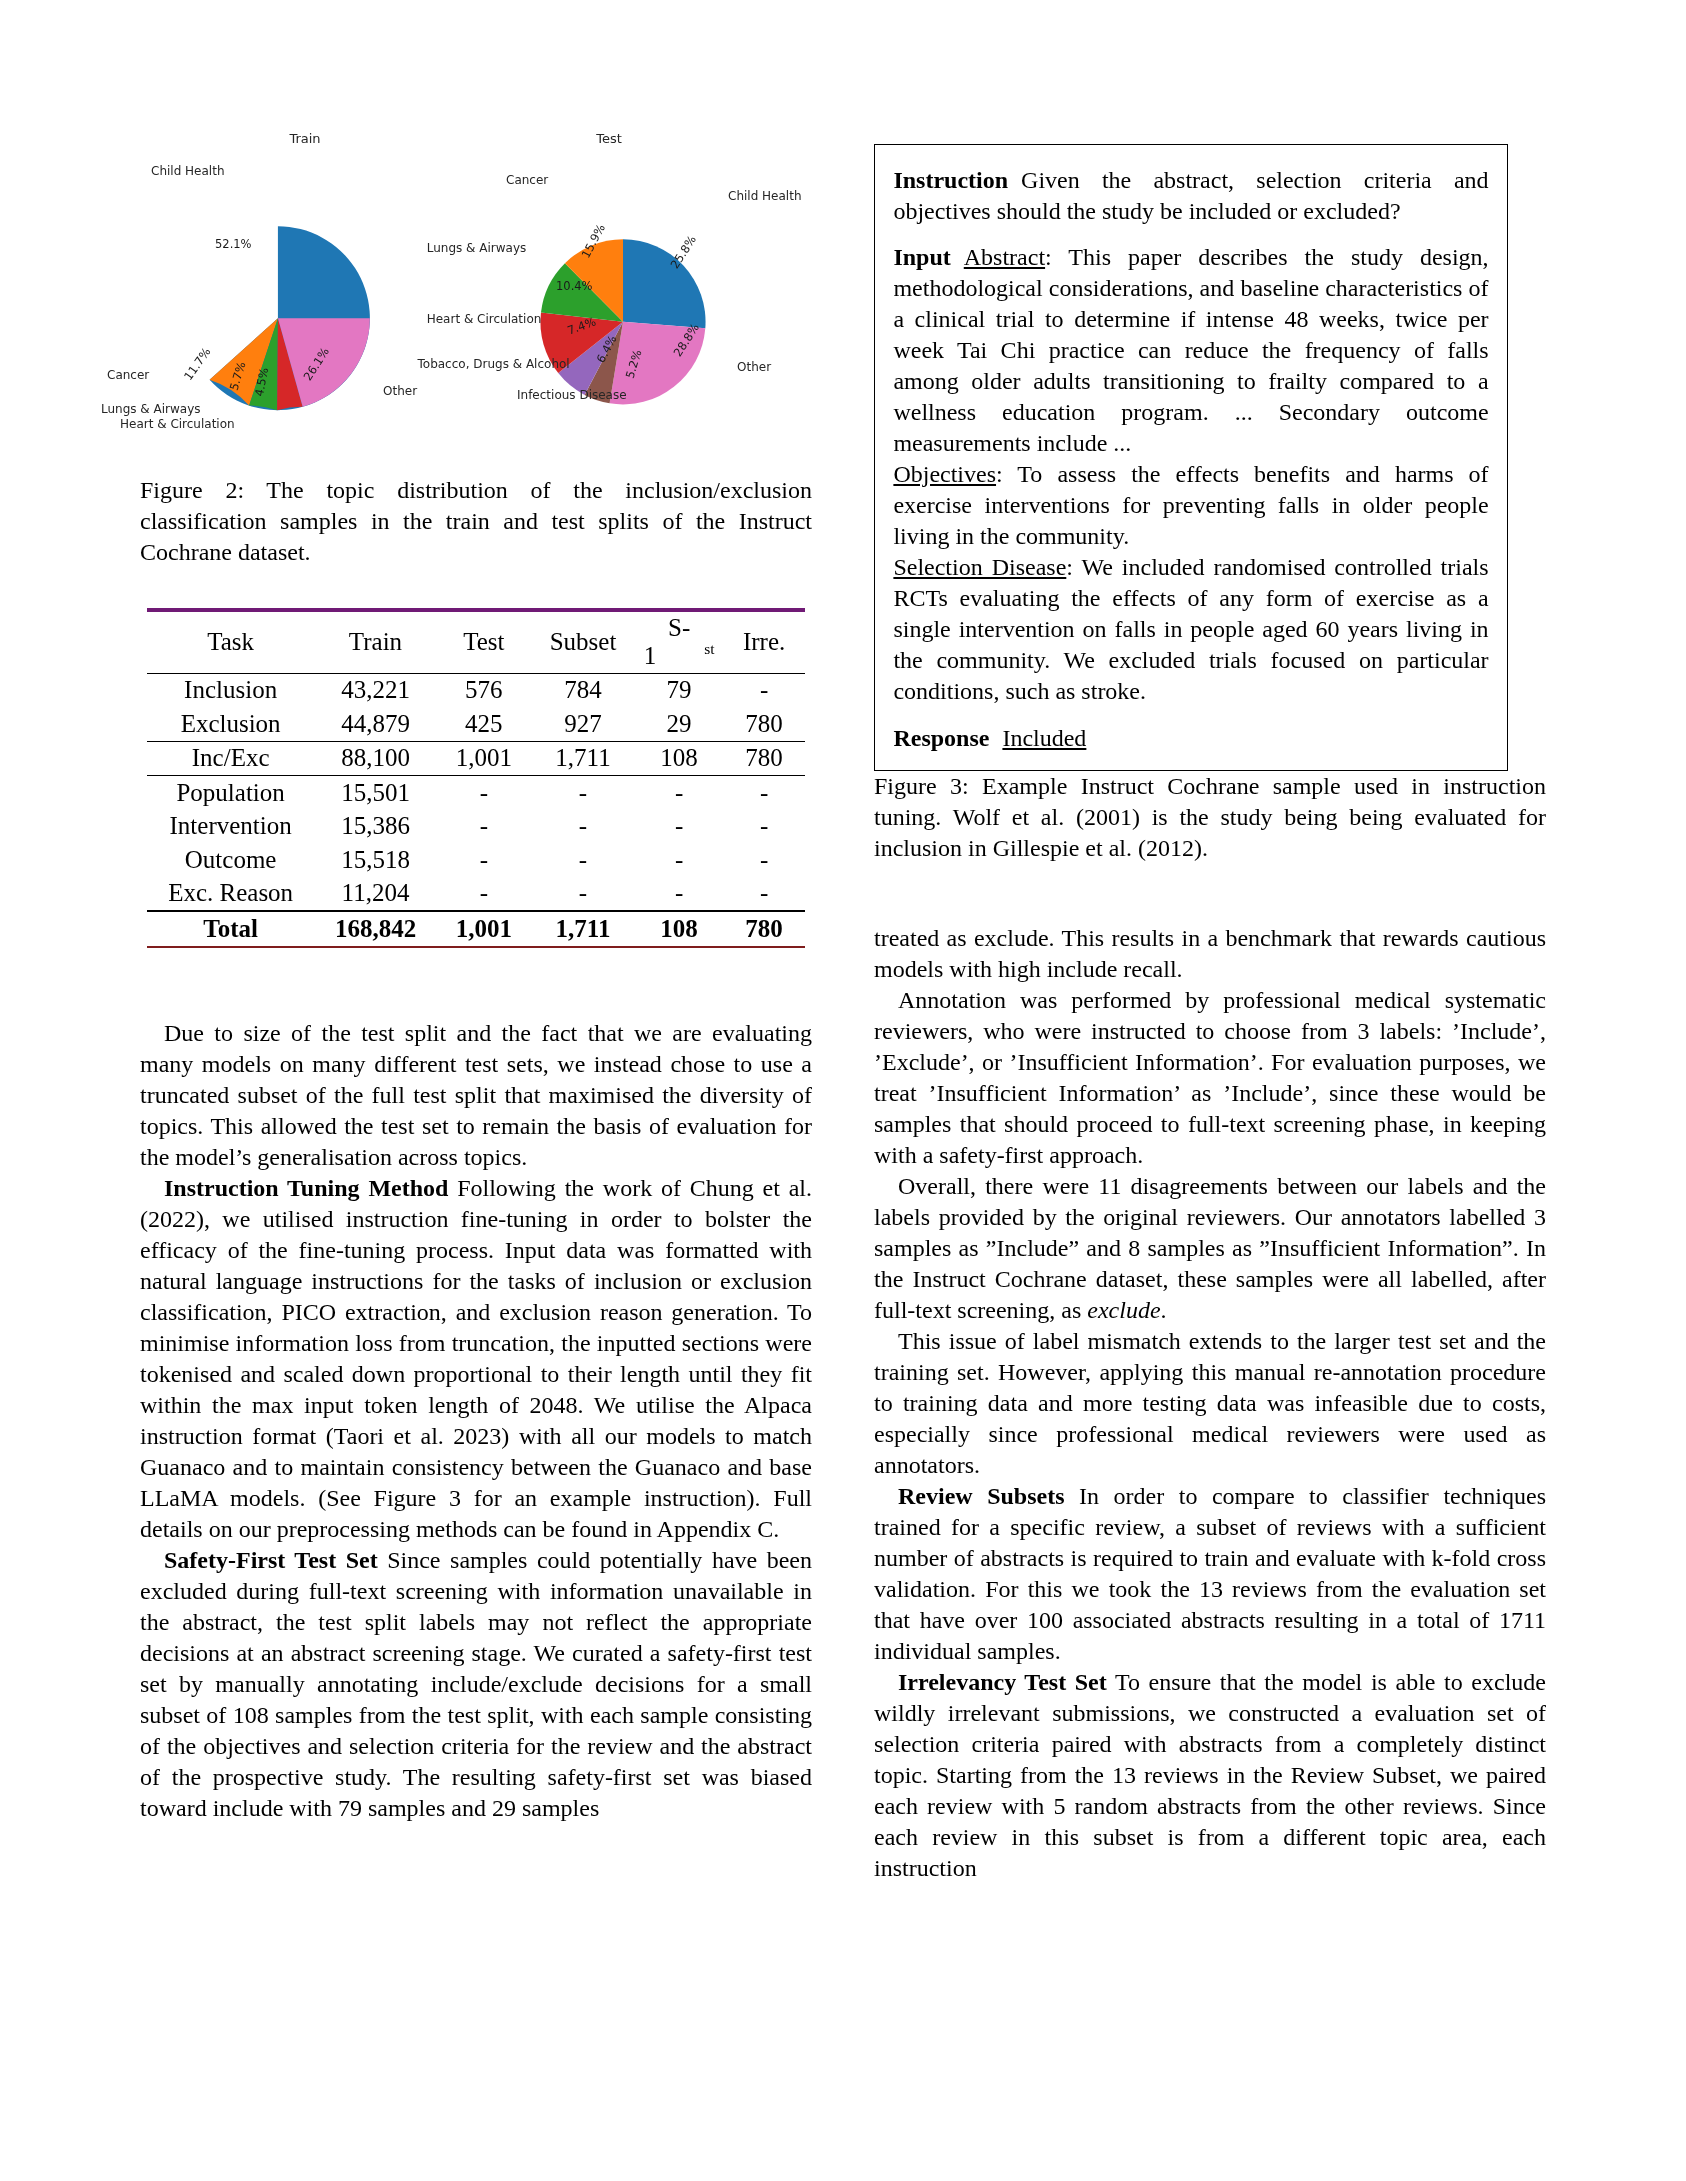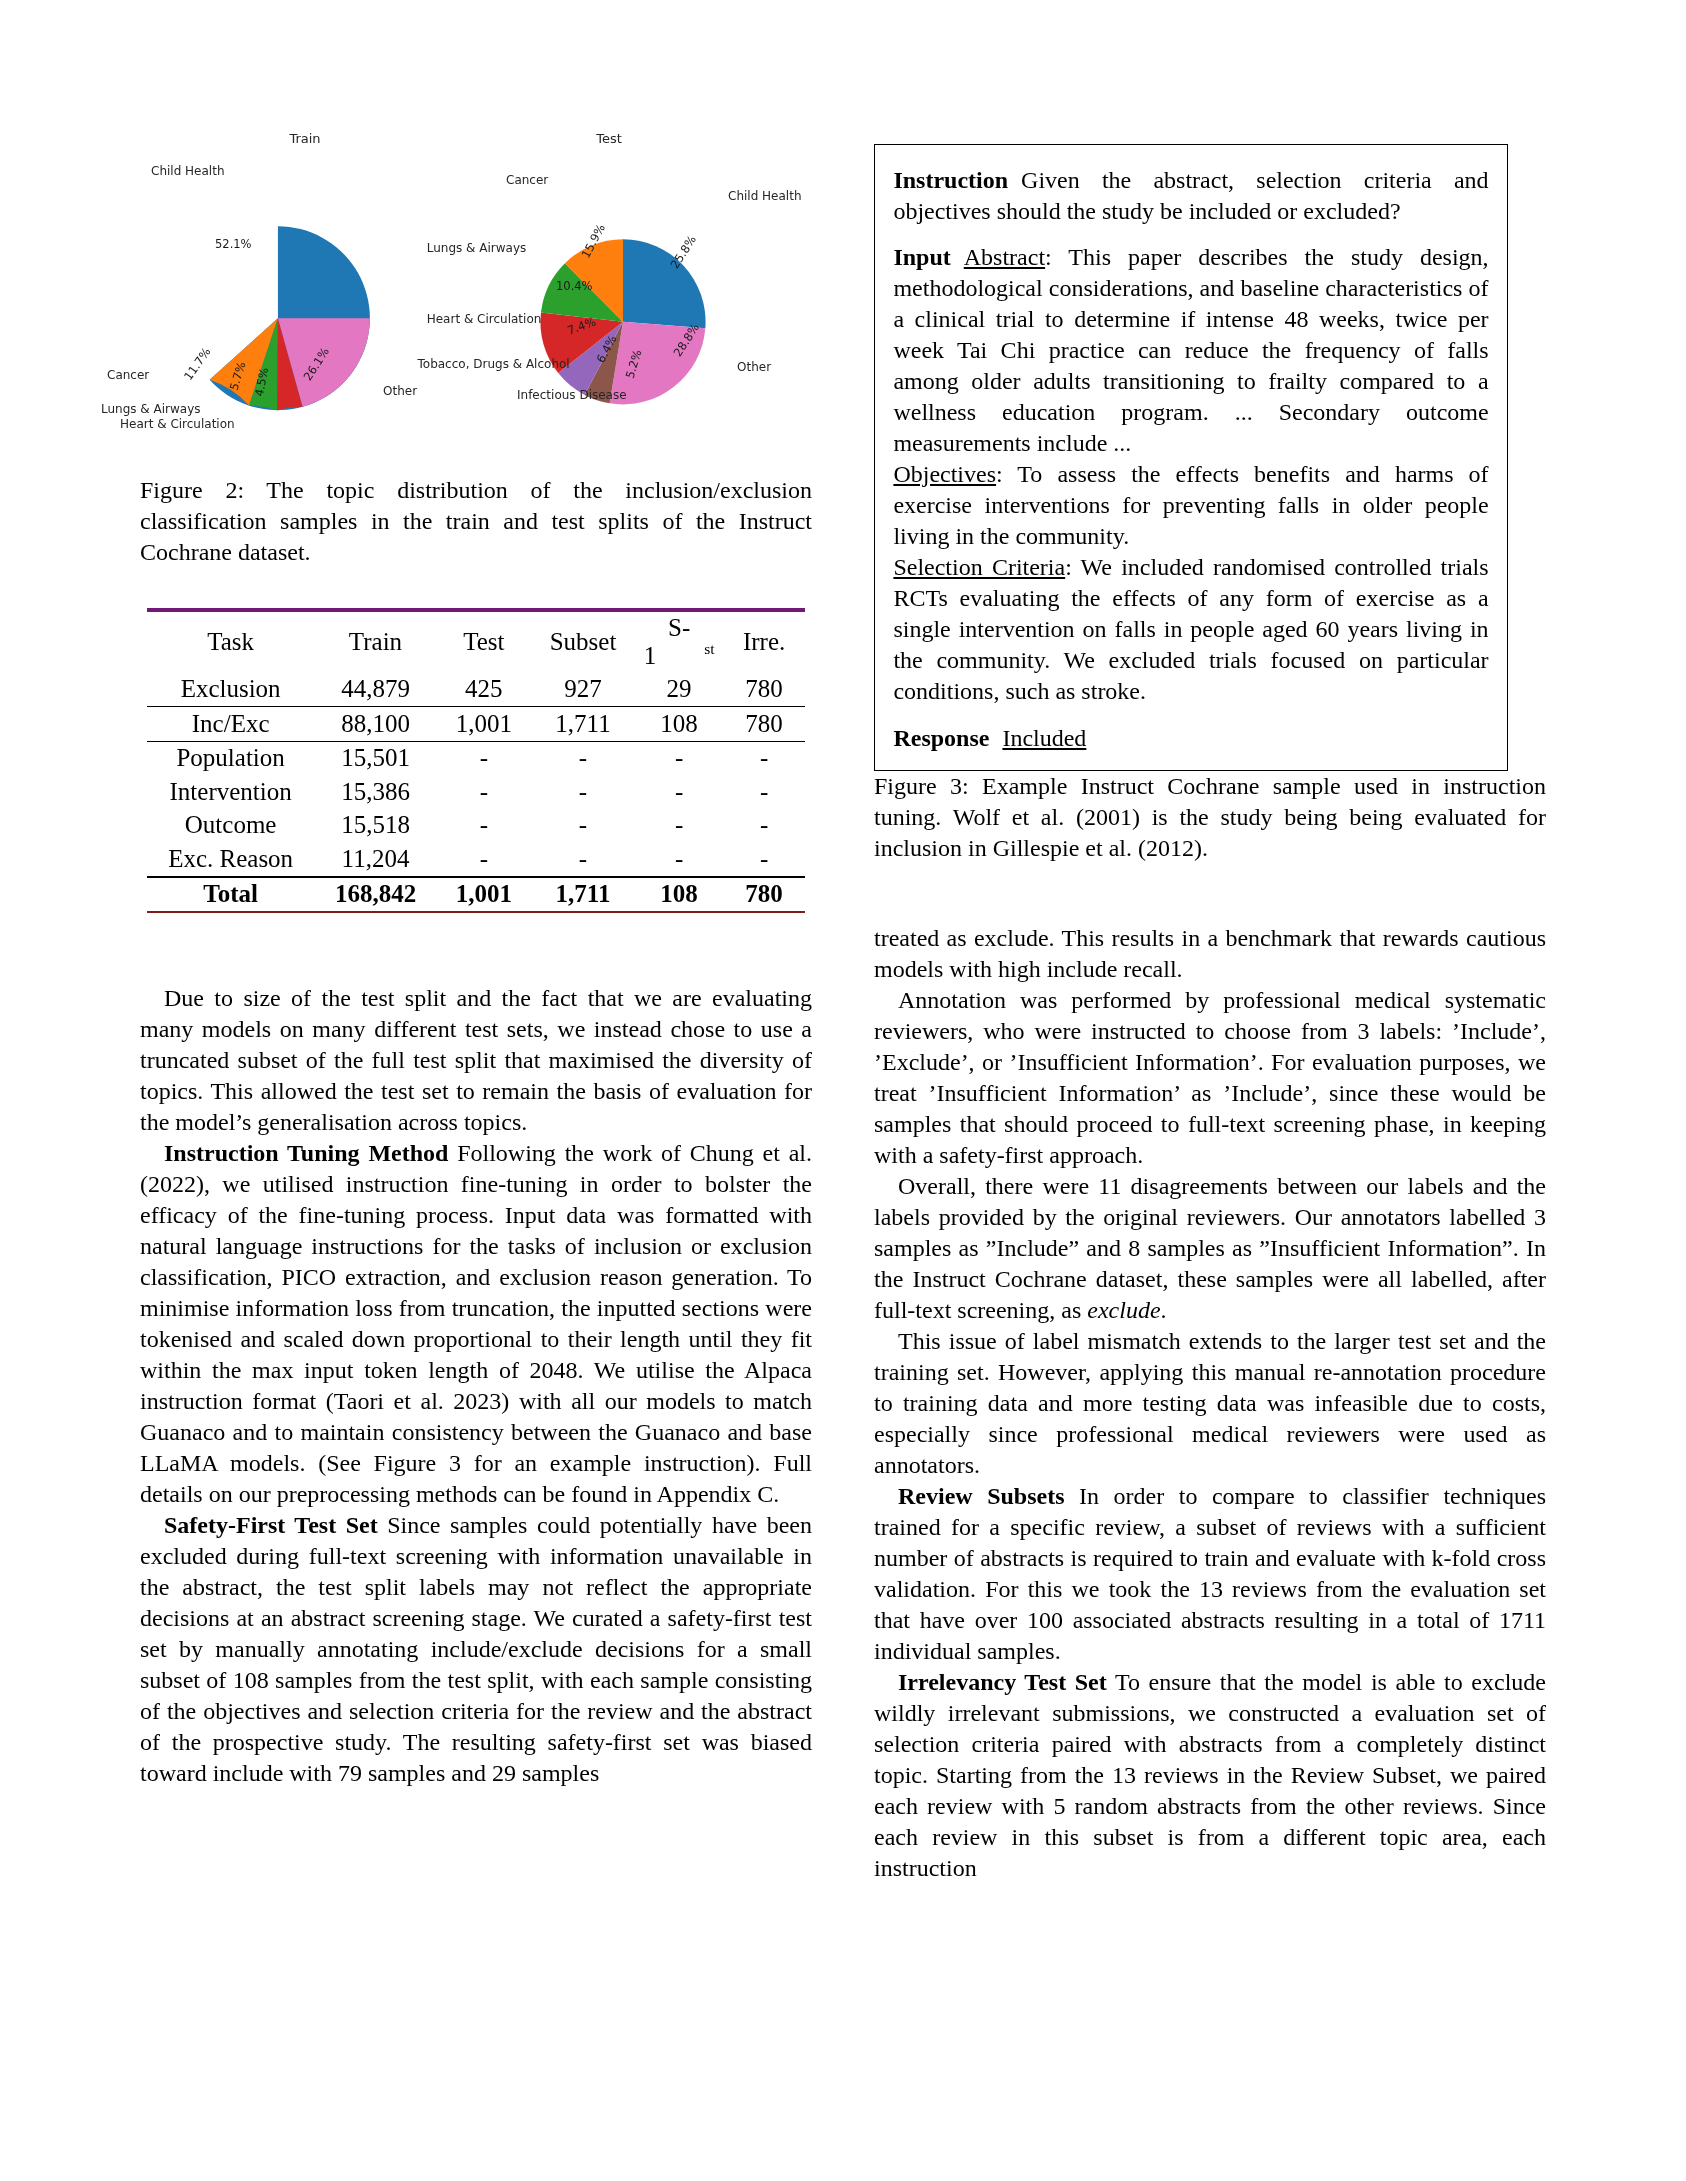--- a/index.html
+++ b/index.html
@@ -212,20 +212,28 @@
           <tr class="rule-top">
             <th class="c-task">Task</th>
             <th class="c-train">Train</th>
             <th class="c-test">Test</th>
             <th class="c-sub">Subset</th>
             <th class="c-s1"><span>S-1</span><sup>st</sup></th>
             <th class="c-irre">Irre.</th>
           </tr>
         </thead>
         <tbody>
+          <tr class="rule-mid">
+            <td>Inclusion</td>
+            <td>43,221</td>
+            <td>576</td>
+            <td>784</td>
+            <td>79</td>
+            <td>-</td>
+          </tr>
           <tr>
             <td>Exclusion</td>
             <td>44,879</td>
             <td>425</td>
             <td>927</td>
             <td>29</td>
             <td>780</td>
           </tr>
           <tr class="rule-mid">
             <td>Inc/Exc</td>
@@ -293,21 +301,21 @@
     <div class="col">
 
       <div class="fig3box">
         <p class="para">
           <b class="fig3-lead">Instruction</b><span class="fig3-gap"></span><span>Given the abstract, selection criteria and objectives should the study be included or excluded?</span>
         </p>
 
         <p class="para">
           <b class="fig3-lead">Input</b><span class="fig3-gap"></span><span class="u">Abstract</span><span>: This paper describes the study design, methodological considerations, and baseline characteristics of a clinical trial to determine if intense 48 weeks, twice per week Tai Chi practice can reduce the frequency of falls among older adults transitioning to frailty compared to a wellness education program. ... Secondary outcome measurements include ...</span><br>
           <span class="u">Objectives</span><span>: To assess the effects benefits and harms of exercise interventions for preventing falls in older people living in the community.</span><br>
-          <span class="u">Selection Criteria</span><span>: We included randomised controlled trials RCTs evaluating the effects of any form of exercise as a single intervention on falls in people aged 60 years living in the community. We excluded trials focused on particular conditions, such as stroke.</span>
+          <span class="u">Selection Disease</span><span>: We included randomised controlled trials RCTs evaluating the effects of any form of exercise as a single intervention on falls in people aged 60 years living in the community. We excluded trials focused on particular conditions, such as stroke.</span>
         </p>
 
         <p class="para">
           <b class="fig3-lead">Response</b><span class="fig3-gap"></span><span class="u">Included</span>
         </p>
       </div>
 
       <p class="caption" style="">Figure 3: Example Instruct Cochrane sample used in instruction tuning. Wolf et al. (2001) is the study being being evaluated for inclusion in Gillespie et al. (2012).</p>
 
       <p class="para" style="margin-top:59px;">treated as exclude. This results in a benchmark that rewards cautious models with high include recall.</p>

